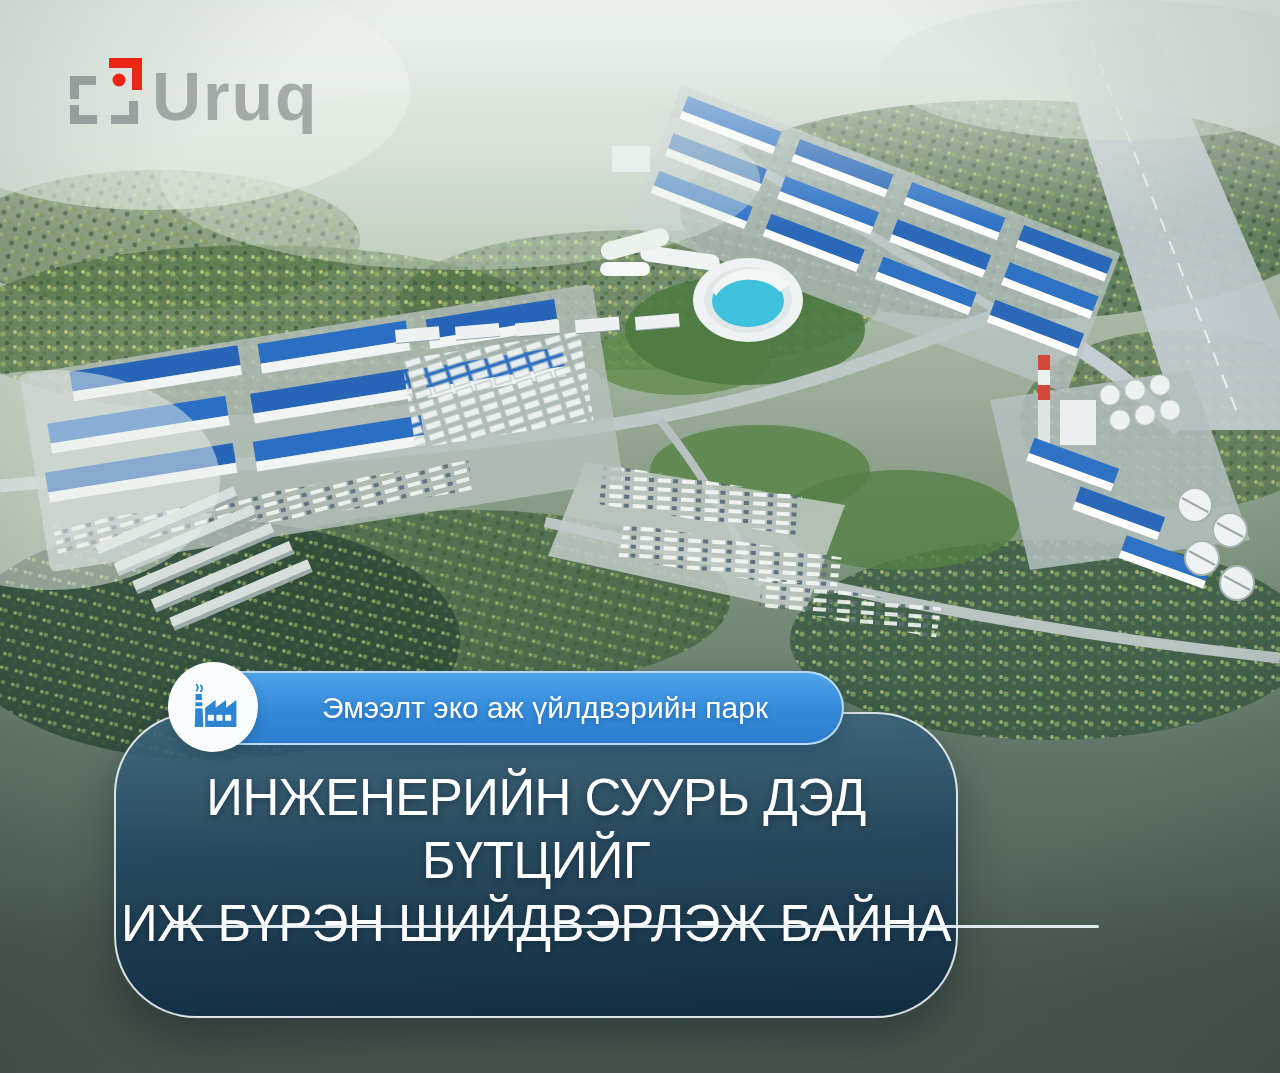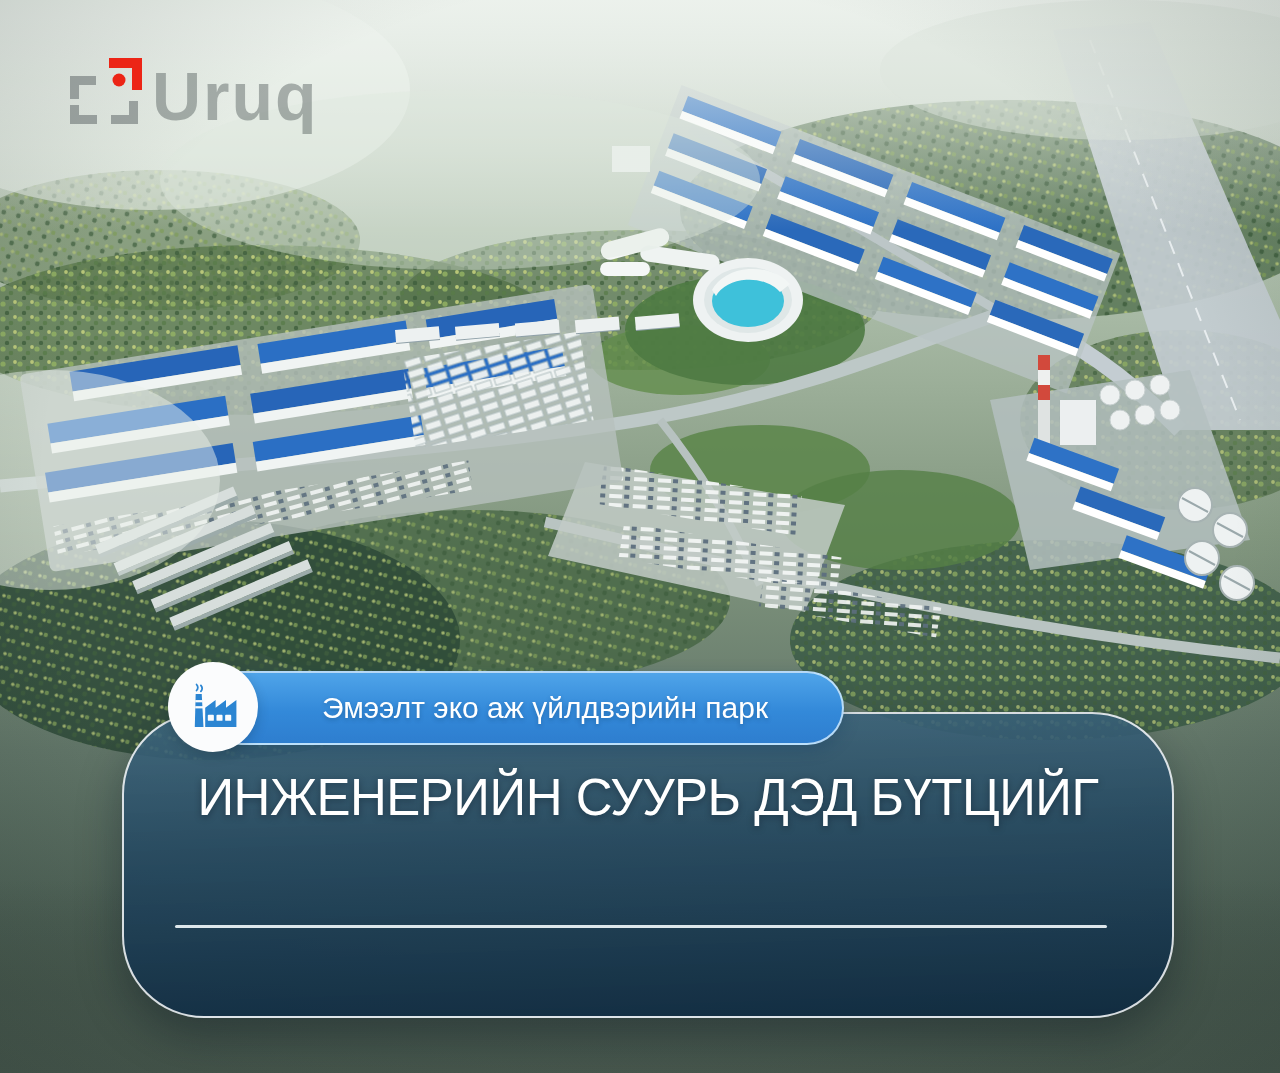--- a/index.html
+++ b/index.html
@@ -13,21 +13,21 @@
   
   .logo{position:absolute;left:64px;top:56px;display:flex;align-items:flex-start;}
   .logo-mark{width:80px;height:80px;flex:0 0 auto;}
   .logo-word{
     margin-left:8px;font-size:68px;font-weight:bold;line-height:80px;
     letter-spacing:2px;color:rgba(72,80,82,0.42);
   }
 
   
   .card{
-    position:absolute;left:122px;top:712px;width:1052px;height:306px;
+    position:absolute;left:114px;top:712px;width:844px;height:306px;
     border-radius:82px;border:2px solid rgba(250,252,253,0.85);
     background:linear-gradient(178deg,rgba(62,103,128,0.87) 0%,rgba(38,73,96,0.93) 42%,rgba(16,43,64,0.97) 100%);
     box-shadow:0 18px 44px rgba(8,22,32,0.38);
     box-sizing:border-box;
   }
   .card-title{
     margin-top:52px;text-align:center;color:#ffffff;
     font-size:51px;line-height:63px;font-weight:400;letter-spacing:-0.5px;
     text-shadow:0 2px 7px rgba(0,10,20,0.35);
   }
@@ -294,20 +294,21 @@
         <path d="M45,2 h33 v32 h-10 V12 h-23 z"></path>
         <circle cx="55" cy="24" r="6.5"></circle>
       </g>
     </svg>
     <div class="logo-word">Uruq</div>
   </div>
 
   <div class="card">
     <div class="card-title">
       <div>ИНЖЕНЕРИЙН СУУРЬ ДЭД БҮТЦИЙГ</div>
+      <div>ИЖ БҮРЭН ШИЙДВЭРЛЭЖ БАЙНА</div>
     </div>
     <div class="divider"></div>
   </div>
 
   <div class="badge">
     <div class="badge-pill">
       <span class="badge-label">Эмээлт эко аж үйлдвэрийн парк</span>
     </div>
     <div class="badge-circle">
       <svg width="52" height="48" viewBox="0 0 60 54">

